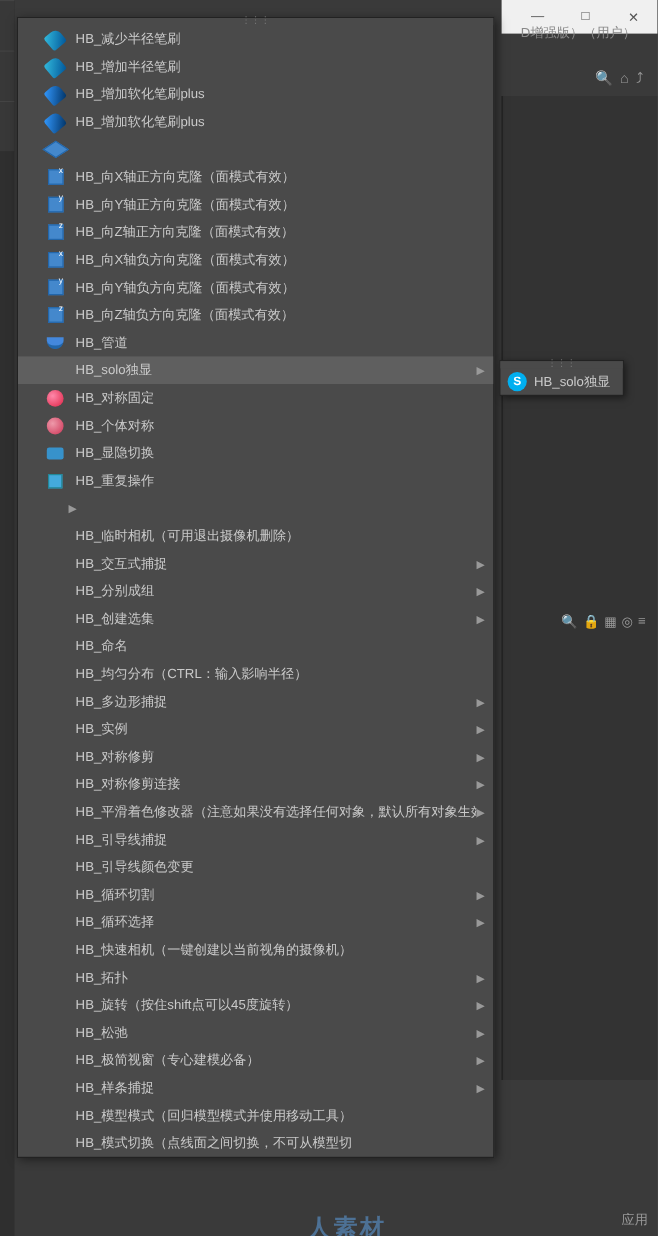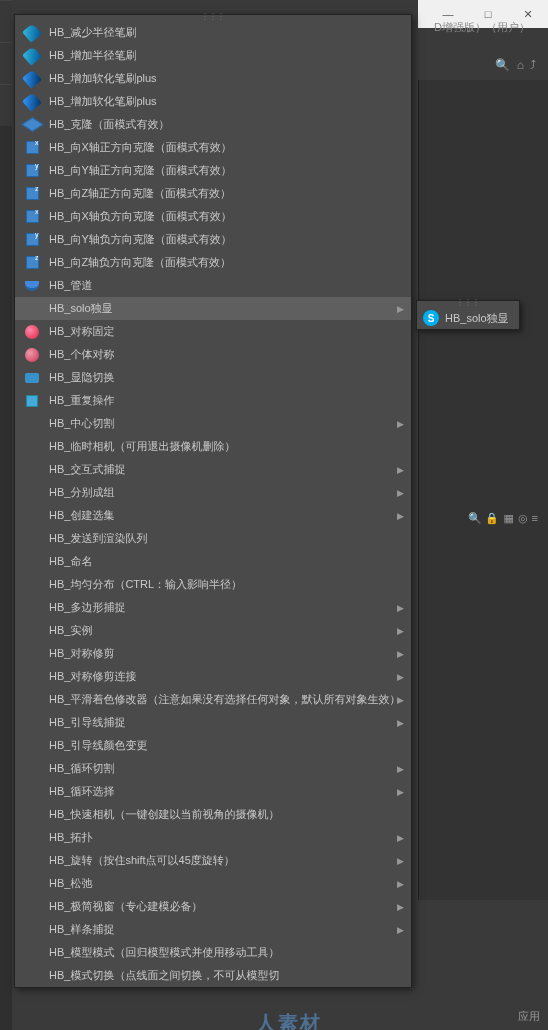--- a/index.html
+++ b/index.html
@@ -73,21 +73,21 @@
       background: #4a4a4a;
       text-align: center;
       color: #777;
       font-size: 8px;
       line-height: 4px;
     }
     .menu-item {
       display: flex;
       align-items: center;
       height: 23px;
-      padding-left: 6px;
+      padding-left: 20px;
       cursor: pointer;
     }
     .menu-item.highlight { background: #5f5f5f; }
     .icon-cell {
       width: 22px; height: 18px;
       display: flex;
       align-items: center;
       justify-content: center;
       flex-shrink: 0;
     }
@@ -236,21 +236,20 @@
         <div class="icon-cell">
           <div class="ic-brush2"></div>
         </div>
         <div class="label">HB_增加软化笔刷plus</div>
         <div class="arrow"></div>
       </div>
       <div class="menu-item">
         <div class="icon-cell">
           <div class="ic-cube"></div>
         </div>
-        <div class="label">HB_克隆（面模式有效）</div>
         <div class="arrow"></div>
       </div>
       <div class="menu-item">
         <div class="icon-cell">
           <div class="ic-cubex"></div>
         </div>
         <div class="label">HB_向X轴正方向克隆（面模式有效）</div>
         <div class="arrow"></div>
       </div>
       <div class="menu-item">
@@ -327,21 +326,20 @@
         <div class="icon-cell">
           <div class="ic-cube2"></div>
         </div>
         <div class="label">HB_重复操作</div>
         <div class="arrow"></div>
       </div>
       <div class="menu-item">
         <div class="icon-cell">
           <div class="no-icon"></div>
         </div>
-        <div class="label">HB_中心切割</div>
         <div class="arrow">▶</div>
       </div>
       <div class="menu-item">
         <div class="icon-cell">
           <div class="no-icon"></div>
         </div>
         <div class="label">HB_临时相机（可用退出摄像机删除）</div>
         <div class="arrow"></div>
       </div>
       <div class="menu-item">
@@ -357,27 +355,20 @@
         </div>
         <div class="label">HB_分别成组</div>
         <div class="arrow">▶</div>
       </div>
       <div class="menu-item">
         <div class="icon-cell">
           <div class="no-icon"></div>
         </div>
         <div class="label">HB_创建选集</div>
         <div class="arrow">▶</div>
-      </div>
-      <div class="menu-item">
-        <div class="icon-cell">
-          <div class="no-icon"></div>
-        </div>
-        <div class="label">HB_发送到渲染队列</div>
-        <div class="arrow"></div>
       </div>
       <div class="menu-item">
         <div class="icon-cell">
           <div class="no-icon"></div>
         </div>
         <div class="label">HB_命名</div>
         <div class="arrow"></div>
       </div>
       <div class="menu-item">
         <div class="icon-cell">

